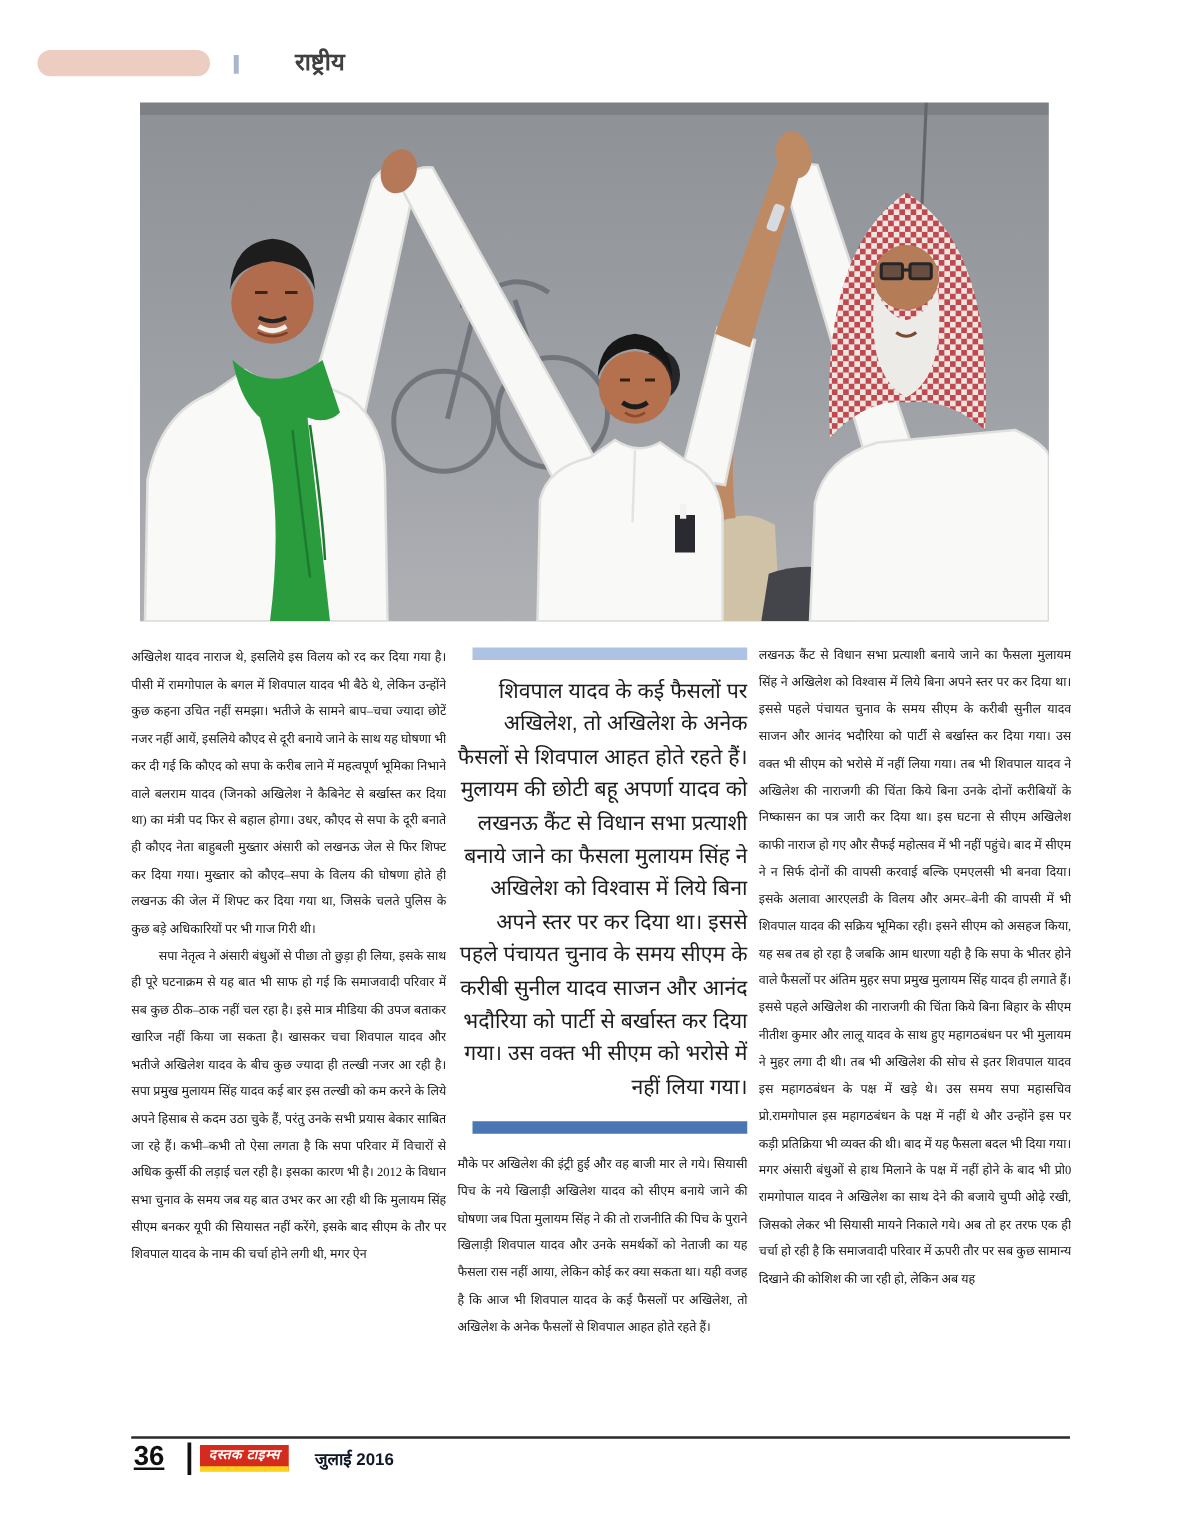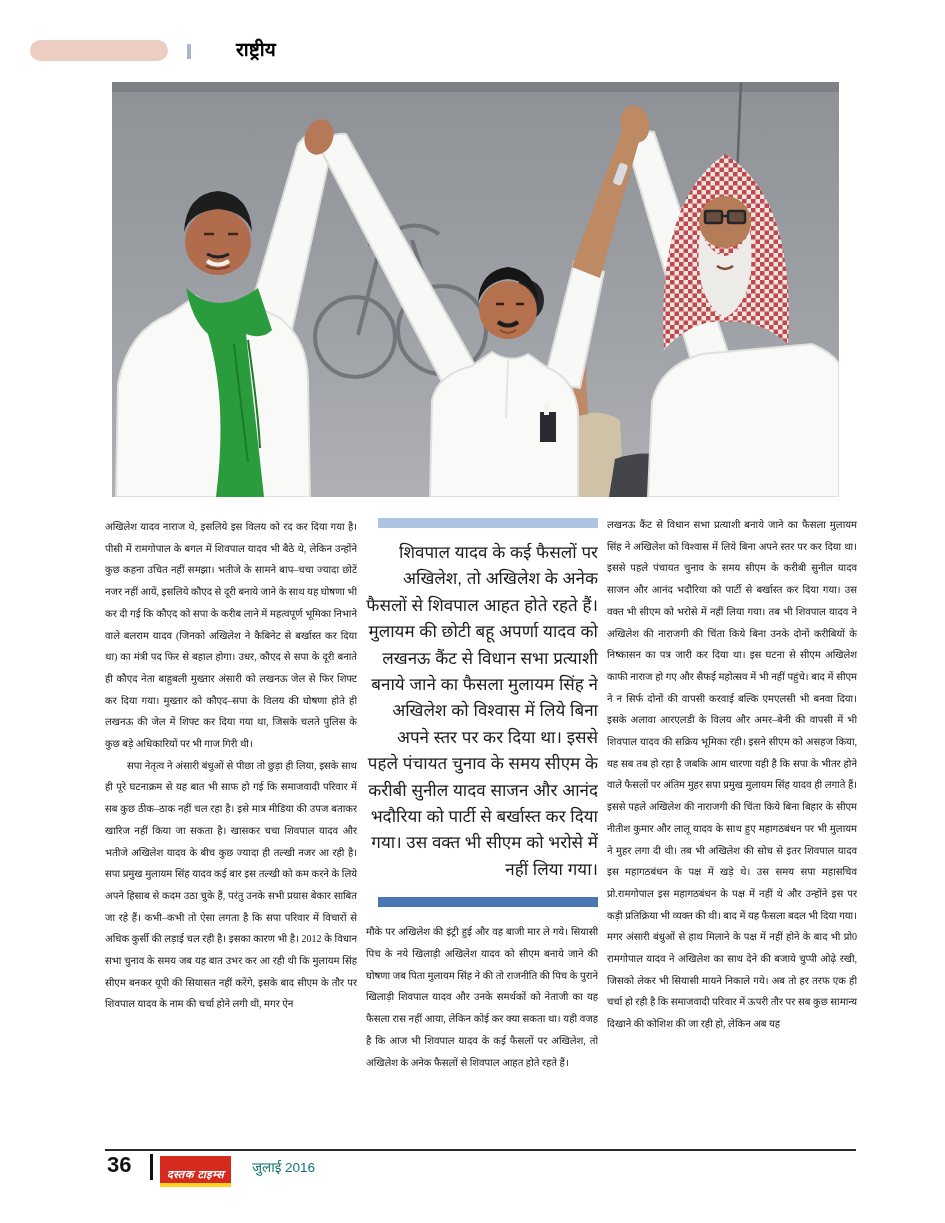--- a/index.html
+++ b/index.html
@@ -4,21 +4,21 @@
 <style>
   html,body{margin:0;padding:0;background:#ffffff;}
   .page{position:relative;width:945px;height:1223px;background:#ffffff;overflow:hidden;
         font-family:"Liberation Serif","DejaVu Serif",serif;color:#161616;}
 
   
   .redact-pill{position:absolute;left:30px;top:40px;width:138px;height:21px;
                background:#edccc2;border-radius:11px;}
   .header-tick{position:absolute;left:187px;top:44px;width:4px;height:15px;background:#a9b6cf;}
   .section-label{position:absolute;left:236px;top:36px;font-size:19px;font-weight:700;
-                 color:#000000;font-family:"Liberation Sans","DejaVu Sans",sans-serif;}
+                 color:#404040;font-family:"Liberation Sans","DejaVu Sans",sans-serif;}
 
   
   .photo{position:absolute;left:112px;top:82px;width:727px;height:415px;margin:0;
          background:#9a9da2;overflow:hidden;}
   .photo svg{display:block;}
 
   
   .col{position:absolute;text-align:justify;overflow:hidden;}
   .col p{margin:0;font-size:10px;line-height:21.7px;}
   .indent{text-indent:22px;}
@@ -29,27 +29,27 @@
   
   .bar{height:10px;margin-left:12px;}
   .bar-top{background:#aec3e3;margin-top:6px;margin-bottom:12px;}
   .bar-bottom{background:#4a76b4;margin-top:14px;margin-bottom:14px;}
   .quote-text{font-family:"Liberation Sans","DejaVu Sans",sans-serif;font-size:17px;
               line-height:26.4px;color:#1c1c1c;text-align:right;}
 
   
   .footer-rule{position:absolute;left:105px;top:1149px;width:751px;height:2px;background:#2b2b2b;}
   .page-number{position:absolute;left:107px;top:1152px;font-size:22px;font-weight:700;color:#101010;
-               font-family:"Liberation Sans","DejaVu Sans",sans-serif;}
+               font-family:"Liberation Sans","DejaVu Sans",sans-serif;text-decoration:underline;}
   .footer-divider{position:absolute;left:150px;top:1154px;width:3px;height:26px;background:#101010;}
   .logo{position:absolute;left:160px;top:1156px;background:#d42b1e;color:#ffffff;
         font-family:"Liberation Sans","DejaVu Sans",sans-serif;font-weight:700;font-style:italic;
-        font-size:11px;line-height:13px;padding:12px 7px 2px 7px;border-bottom:4px solid #ffd21e;
+        font-size:11px;line-height:13px;padding:2px 7px 2px 7px;border-bottom:4px solid #ffd21e;
         letter-spacing:.5px;}
-  .issue-date{position:absolute;left:252px;top:1158px;font-size:13.5px;font-weight:400;color:#0f766e;
+  .issue-date{position:absolute;left:252px;top:1158px;font-size:13.5px;font-weight:700;color:#0f172a;
               font-family:"Liberation Sans","DejaVu Sans",sans-serif;}
 </style>
 </head>
 <body>
 
 <div class="page">
 
   <div class="redact-pill"></div>
   <div class="header-tick"></div>
   <div class="section-label">राष्ट्रीय</div>

